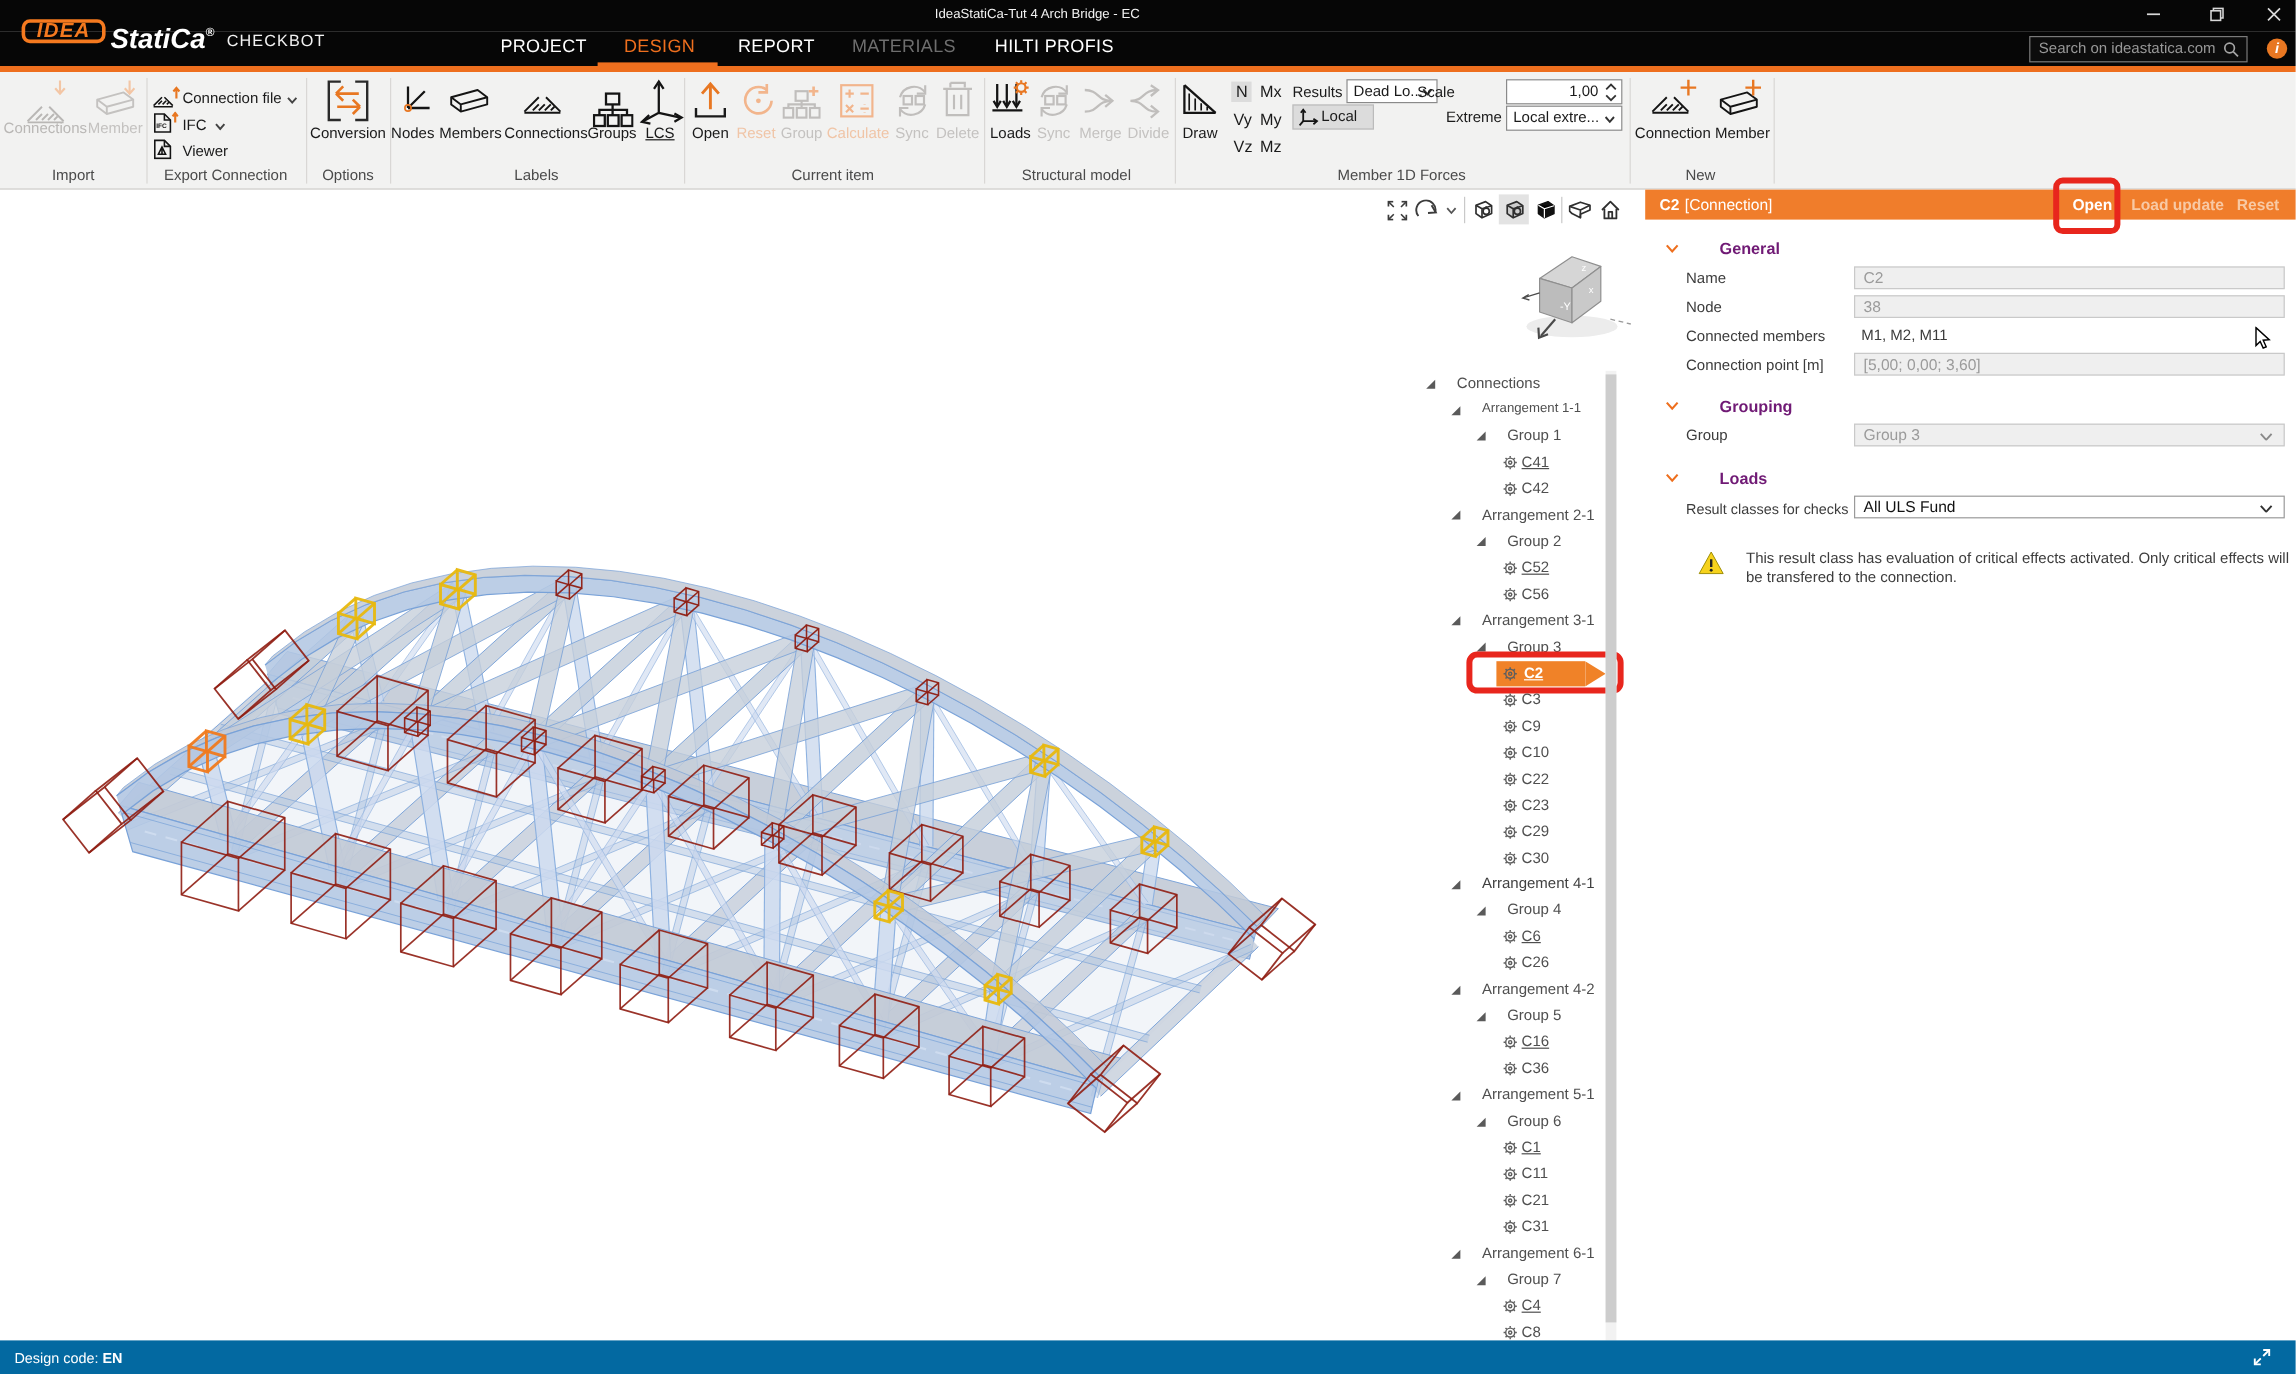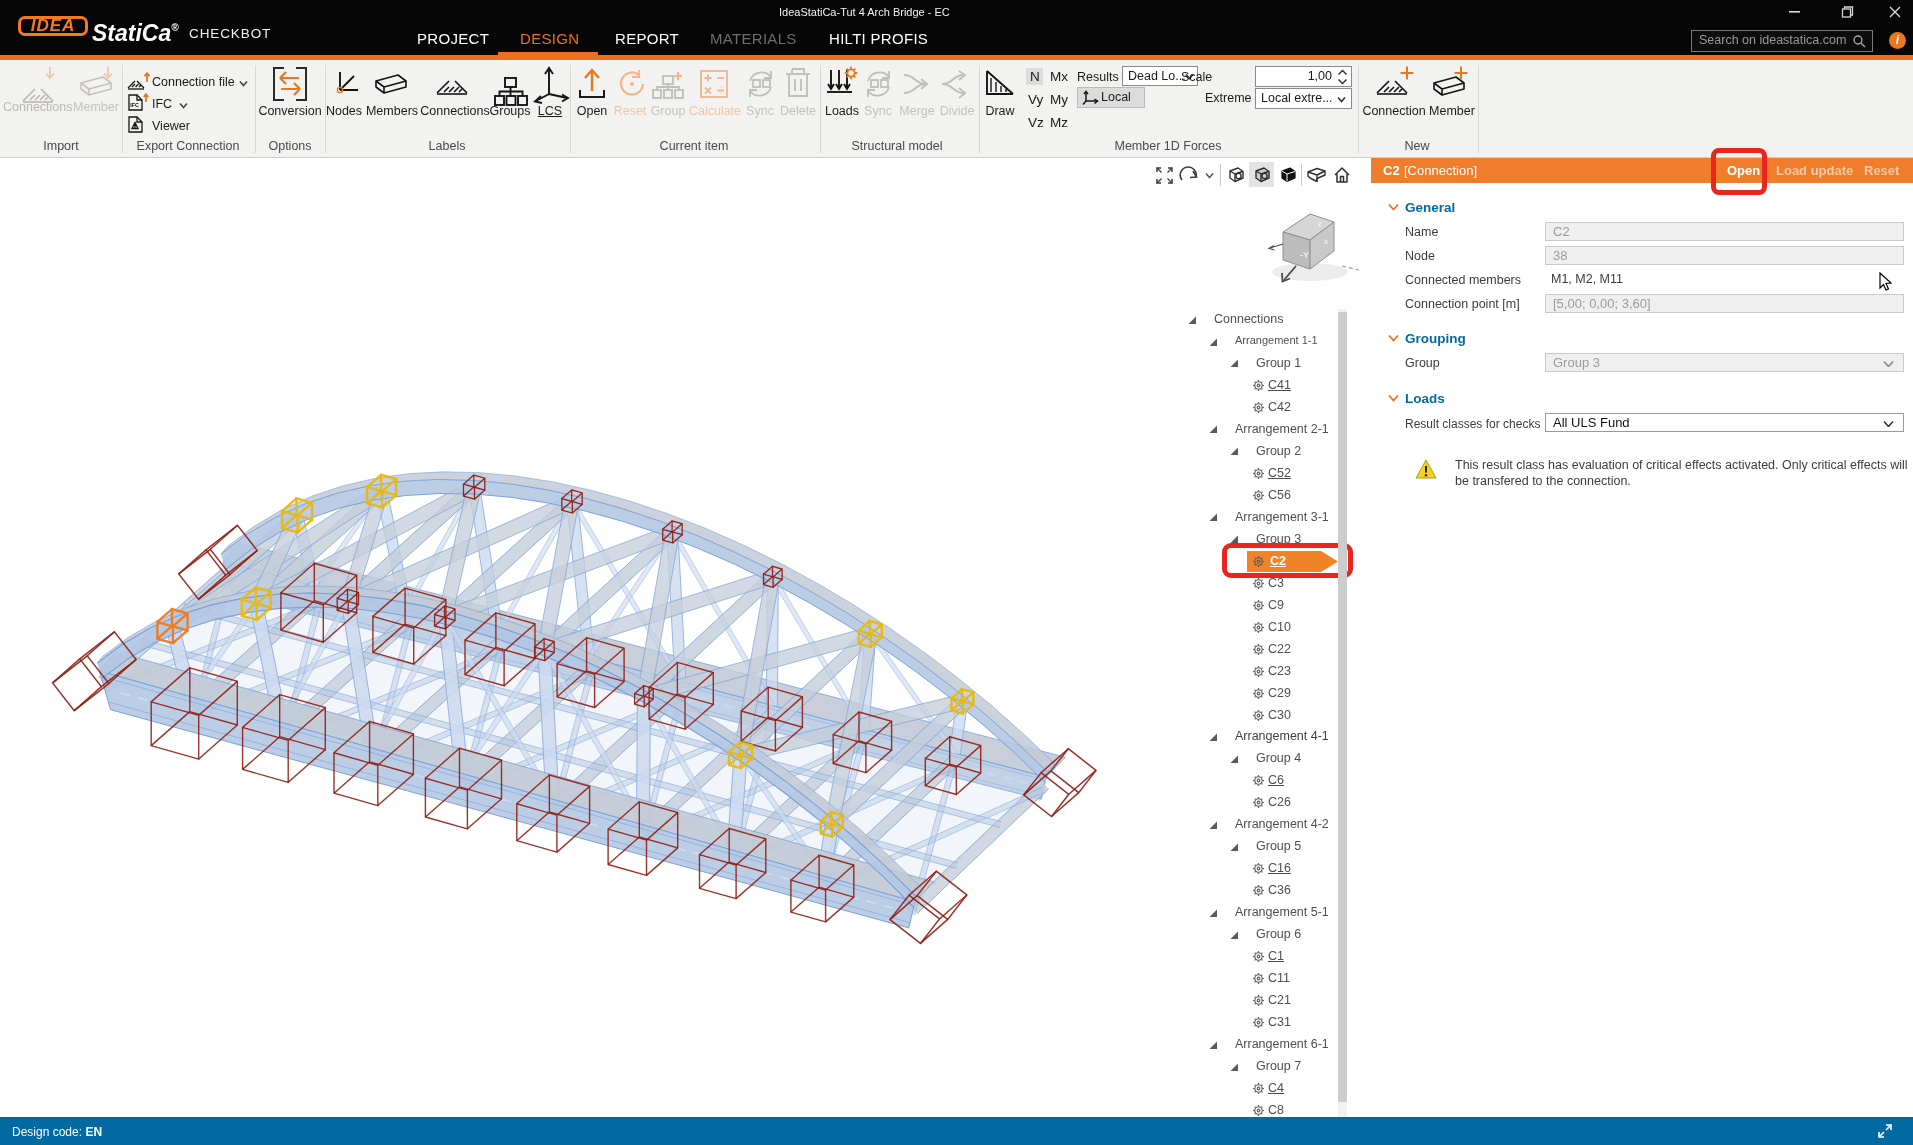--- a/index.html
+++ b/index.html
@@ -15,21 +15,21 @@
 .mi{position:absolute;top:0;height:29px;line-height:26px;font-size:15px;color:#fff;letter-spacing:0.3px;white-space:nowrap;}
 .gcap{position:absolute;top:79px;font-size:12.5px;color:#4a4a4a;text-align:center;}
 .gsep{position:absolute;top:5px;height:88px;width:1px;background:#d9d7d5;}
 .blabel{position:absolute;font-size:12.5px;color:#1a1a1a;text-align:center;white-space:nowrap;}
 .blabel.dis{color:#b9b7b5;}
 .blabel.disg{color:#c4c2c0;}
 .erow{position:absolute;font-size:12.5px;color:#1a1a1a;white-space:nowrap;}
 .plabel{position:absolute;font-size:12.5px;color:#3c3c3c;white-space:nowrap;}
 .pfield{position:absolute;left:174px;width:359px;height:19px;background:#efefef;border:1px solid #c9c9c9;
  font-size:13px;color:#9b9b9b;line-height:17px;padding-left:7px;white-space:nowrap;}
-.psec{position:absolute;font-size:13.5px;font-weight:bold;color:#0369a1;}
+.psec{position:absolute;font-size:13.5px;font-weight:bold;color:#701a75;margin-left:28px;}
 </style></head><body>
 <div id="titlebar">
     <div class="abs" style="left:779px;top:6px;font-size:11px;color:#f2f2f2;">IdeaStatiCa-Tut 4 Arch Bridge - EC</div>
     <svg class="abs" style="left:1789px;top:11px" width="13" height="3" viewBox="0 0 13 3">
       <rect x="0" y="0" width="11" height="1.6" fill="#d8d8d8"></rect>
     </svg>
     <svg class="abs" style="left:1841px;top:6px" width="13" height="13" viewBox="0 0 13 13">
       <rect x="1.5" y="3" width="8" height="8" fill="none" stroke="#d8d8d8" stroke-width="1.3"></rect>
       <path d="M3.5,3 L3.5,1 L11.5,1 L11.5,9 L9.5,9" fill="none" stroke="#d8d8d8" stroke-width="1.3"></path>
     </svg>

